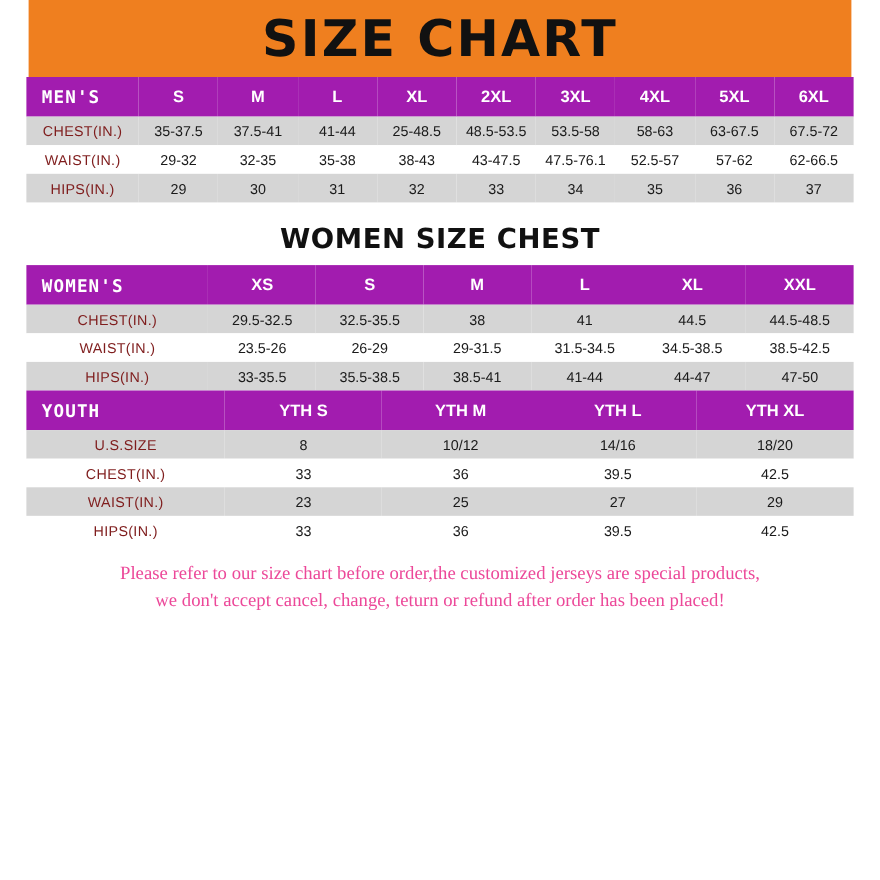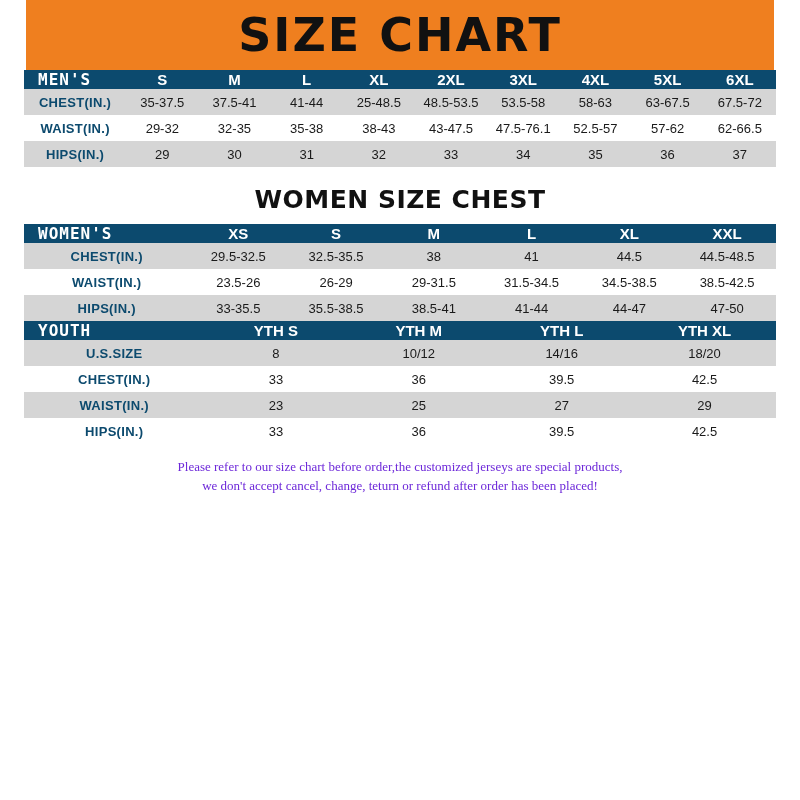--- a/index.html
+++ b/index.html
@@ -81,66 +81,65 @@
     text-align: center;
     vertical-align: middle;
     font-family: "Liberation Sans", sans-serif;
     font-size: 13px;
     color: #1a1a1a;
     padding: 0;
     height: 26px;
     white-space: nowrap;
   }
   table.chart thead th {
-    background: #0c4a6e;
+    background: #a21caf;
     color: #ffffff;
     font-weight: bold;
     font-size: 15px;
-    height: 19px;
+    height: 36px;
   }
   table.chart thead th.label-head {
     font-family: "DejaVu Sans Mono", monospace;
     font-size: 16px;
     letter-spacing: 1px;
     text-align: left;
     padding-left: 14px;
   }
   table.chart tbody tr.shade td {
     background: #d5d5d5;
   }
   table.chart tbody tr.plain td {
     background: #ffffff;
   }
   table.chart tbody td.rowlabel {
     font-size: 13px;
     letter-spacing: 0.3px;
-    color: #0c4a6e;
-    font-weight: bold;
+    color: #7f1d1d;
   }
   
   .men col.c0 { width: 15%; }
   .men col.cx { width: 10.6%; }
   
   .women col.c0 { width: 22%; }
   .women col.cx { width: 13%; }
   .women th, .women td { height: 30px; font-size: 14px; }
   .women thead th { height: 40px; margin-top: 28px; }
   
   .youth col.c0 { width: 24%; }
   .youth col.cx { width: 19%; }
   .youth th, .youth td { height: 31px; font-size: 14px; }
   .youth thead th { height: 42px; }
 
   .footer-note {
     margin-top: 14px;
     padding: 0 16px;
     text-align: center;
-    color: #6d28d9;
+    color: #ec4899;
     font-family: "Liberation Serif", serif;
-    font-size: 13px;
+    font-size: 17px;
     line-height: 1.45;
   }
   .footer-note div { white-space: nowrap; }
 </style>
 </head>
 <body>
 
 <div class="page">
 
   <div class="header-band">

